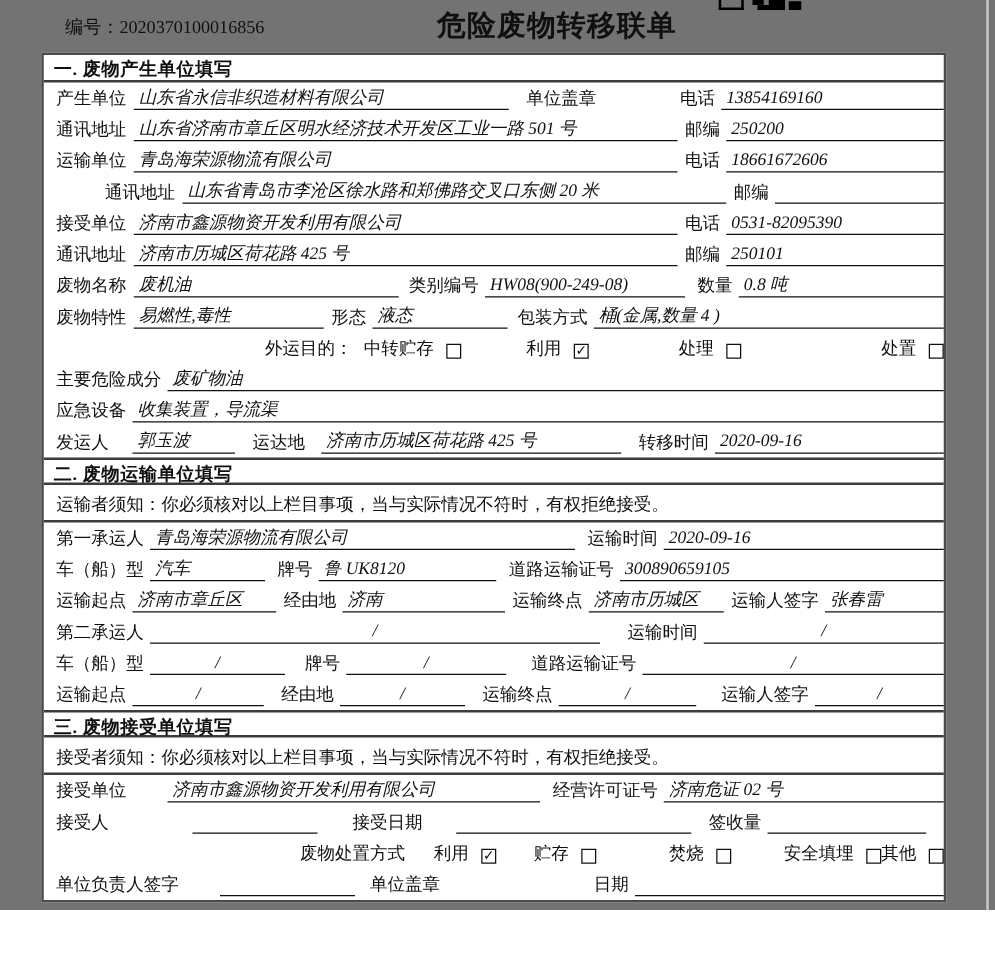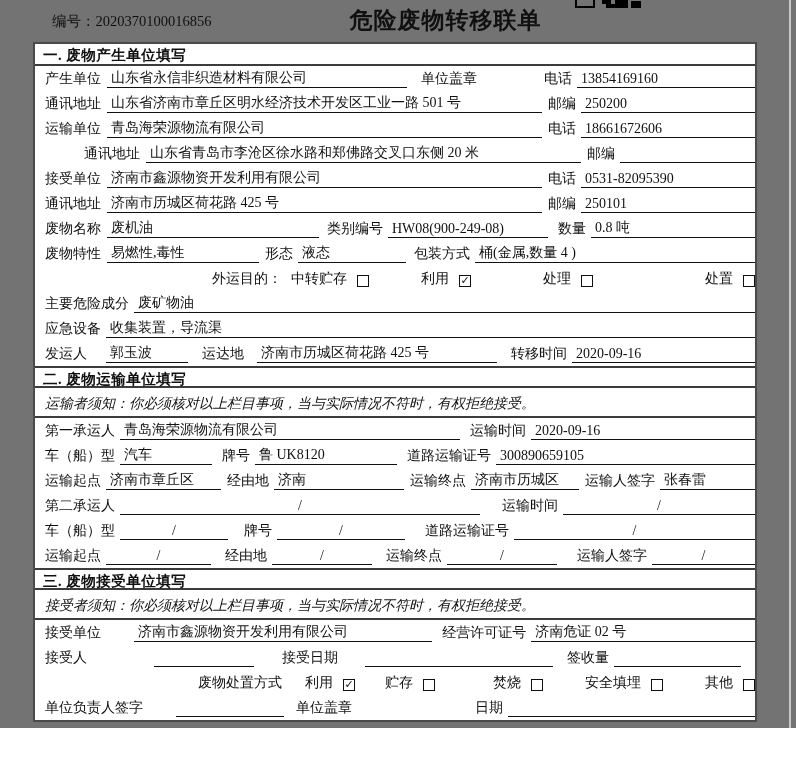--- a/index.html
+++ b/index.html
@@ -18,25 +18,25 @@
   .qr .q2{left:27px;top:0;width:9px;height:4px;}
   .qr .q3{left:31px;top:4px;width:22px;height:4px;}
   .qr .q4{left:40px;top:0;width:13px;height:4px;}
   .qr .q5{left:56px;top:1px;width:10px;height:7px;}
   .page-edge{position:absolute;left:789px;top:0;width:2px;height:768px;background:#c8c8c8;}
   
   .sheet{position:absolute;left:33px;top:42px;width:724px;border:2px solid #4a4a4a;background:#fff;}
   .sec-head{height:22px;border-bottom:2px solid #3c3c3c;font-size:14.5px;font-weight:bold;
     padding:2px 0 0 8px;letter-spacing:.5px;}
   .sec-head.mid{border-top:2px solid #3c3c3c;}
-  .note{height:30px;border-bottom:2px solid #3c3c3c;font-size:14px;padding:7px 0 0 10px;white-space:nowrap;font-style:italic;}
+  .note{height:30px;border-bottom:2px solid #3c3c3c;font-size:14px;padding:7px 0 0 10px;white-space:nowrap;}
   .row{display:flex;align-items:flex-end;height:25px;padding:0 0 3px 10px;font-size:14px;justify-content:flex-end;}
   .lbl{white-space:nowrap;padding:0 5px 0 0;}
   .val{border-bottom:1.3px solid #101010;white-space:nowrap;padding:0 4px;min-height:18px;
-    display:flex;align-items:flex-end;overflow:hidden;}
+    display:flex;align-items:flex-end;overflow:hidden;font-style:italic;}
   .grow{flex:1 1 auto;}
   .ctr{justify-content:center;}
   .cb{display:inline-block;width:12px;height:12px;border:1.3px solid #101010;margin:0 0 1px 5px;
     font-family:"DejaVu Sans",sans-serif;font-size:11px;line-height:10px;text-align:center;flex:0 0 auto;}
   .cbitem{display:flex;align-items:flex-end;}
   .print-time{position:absolute;left:37px;top:740px;font-size:14.5px;white-space:nowrap;}
 </style>
 </head>
 <body>
 
@@ -245,21 +245,21 @@
         <span class="cb"></span>
       </span>
       <span class="cbitem" style="margin-left:58px">
         <span class="lbl">焚烧</span>
         <span class="cb"></span>
       </span>
       <span class="cbitem" style="margin-left:42px">
         <span class="lbl">安全填埋</span>
         <span class="cb"></span>
       </span>
-      <span class="cbitem" style="margin-left:42px">
+      <span class="cbitem" style="">
         <span class="lbl">其他</span>
         <span class="cb"></span>
       </span>
     </div>
 
     <div class="row">
       <span class="lbl">单位负责人签字</span>
       <span class="val" style="width:108px;margin-left:28px"></span>
       <span class="lbl" style="margin-left:12px">单位盖章</span>
       <span class="lbl" style="margin-left:118px">日期</span>

